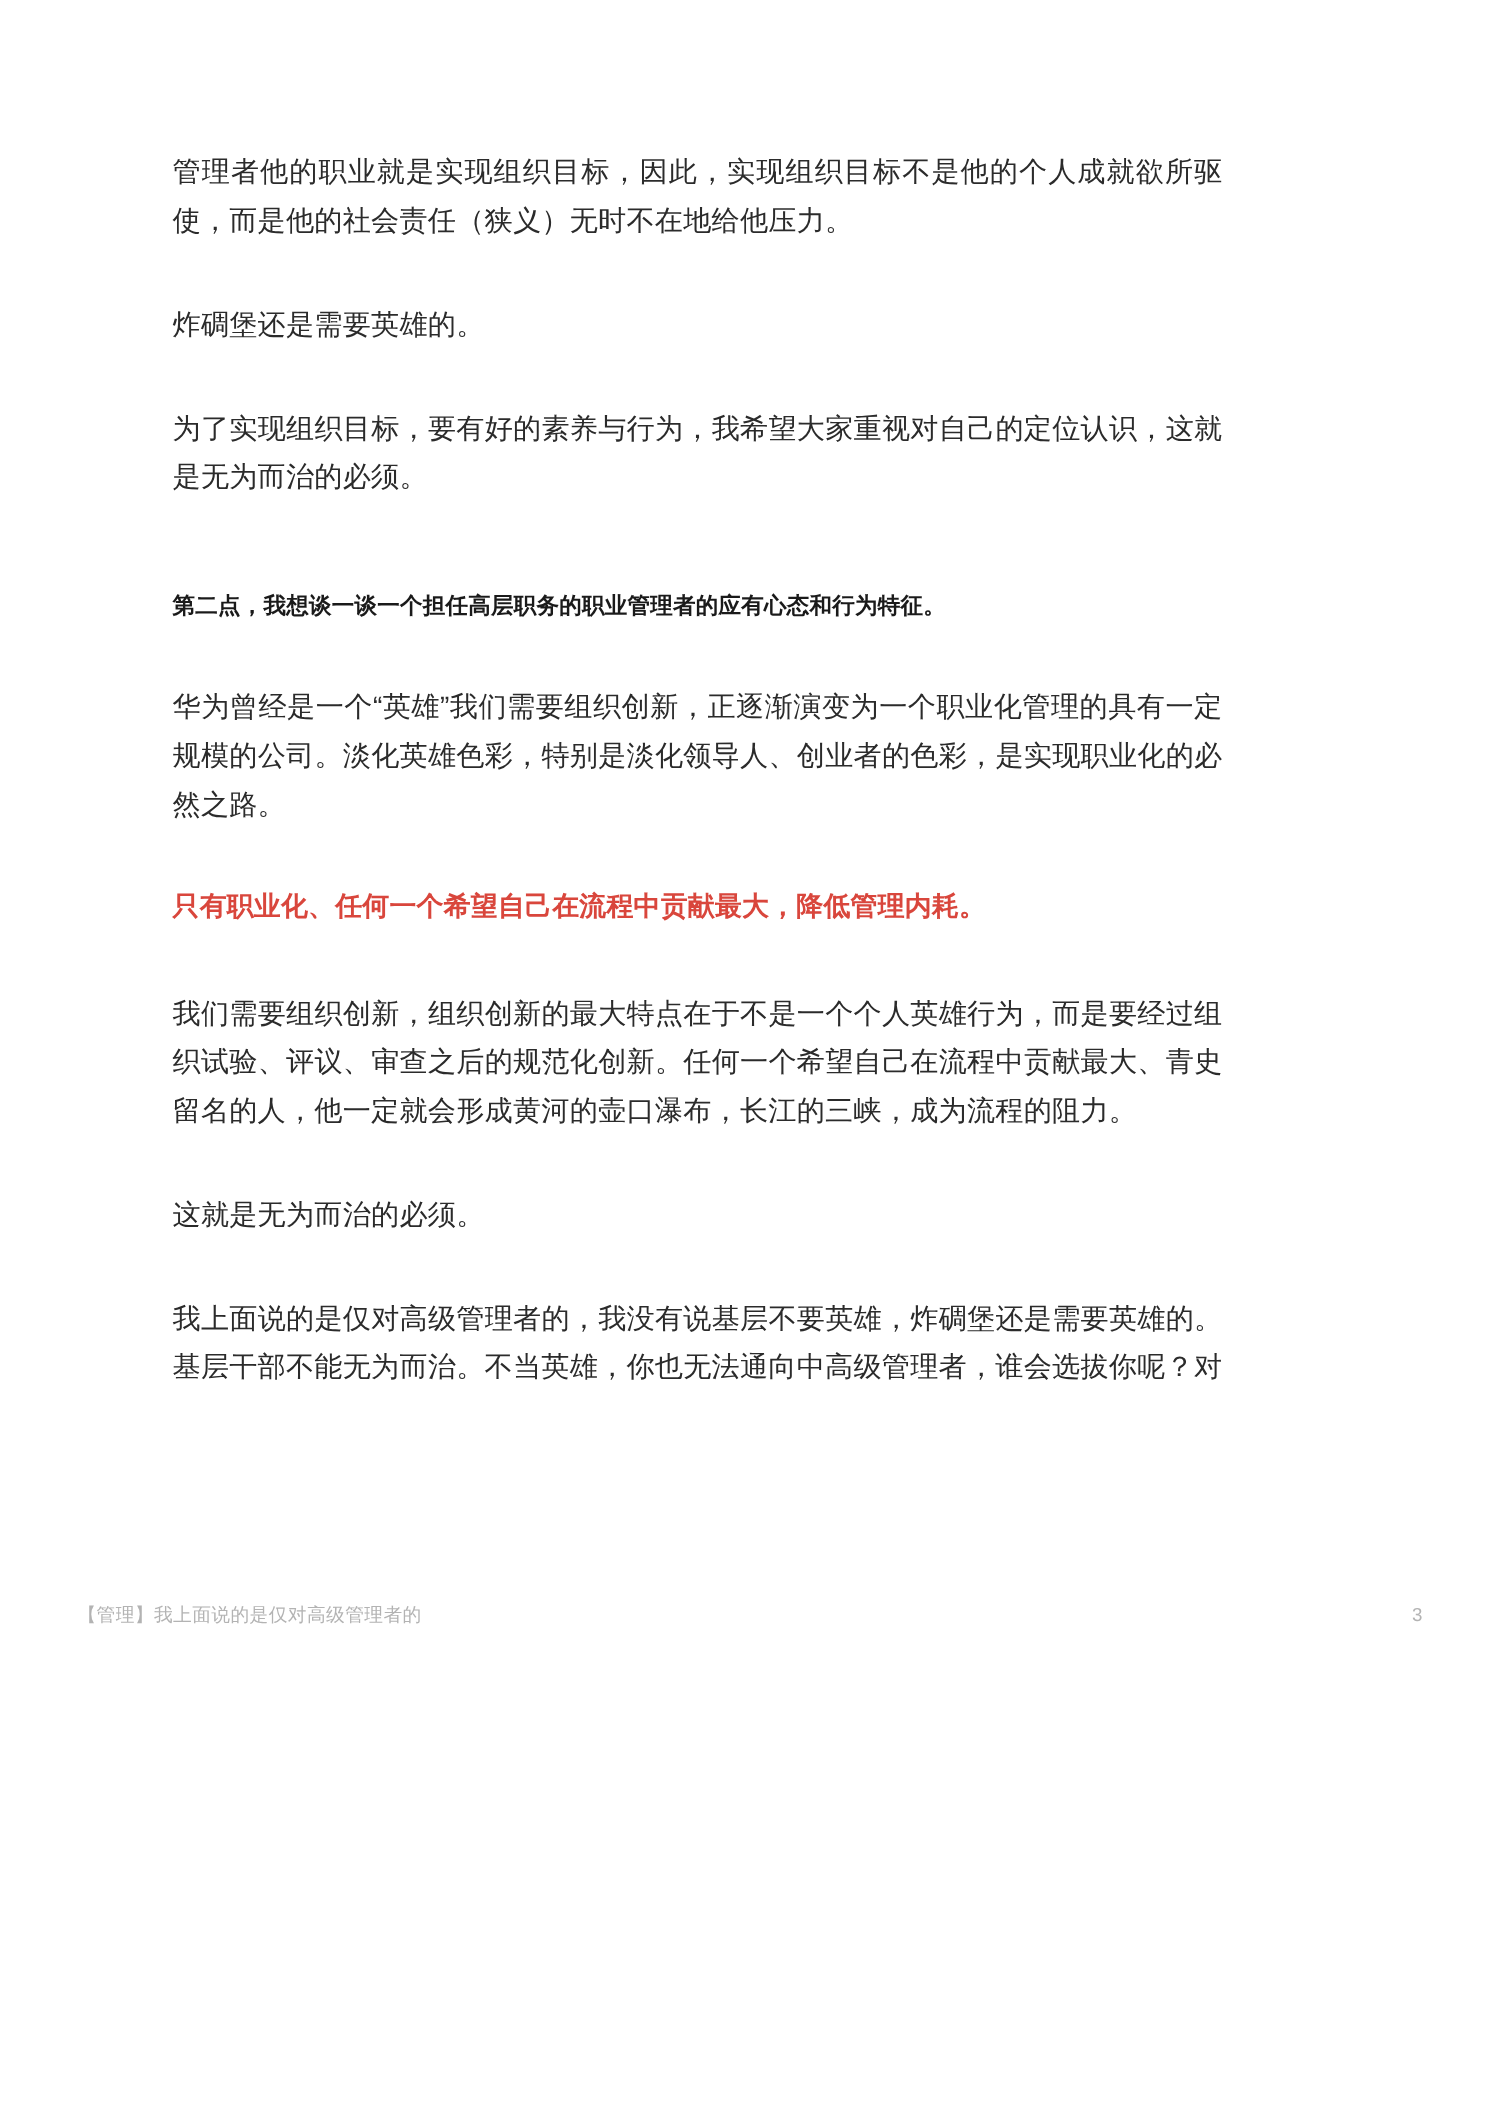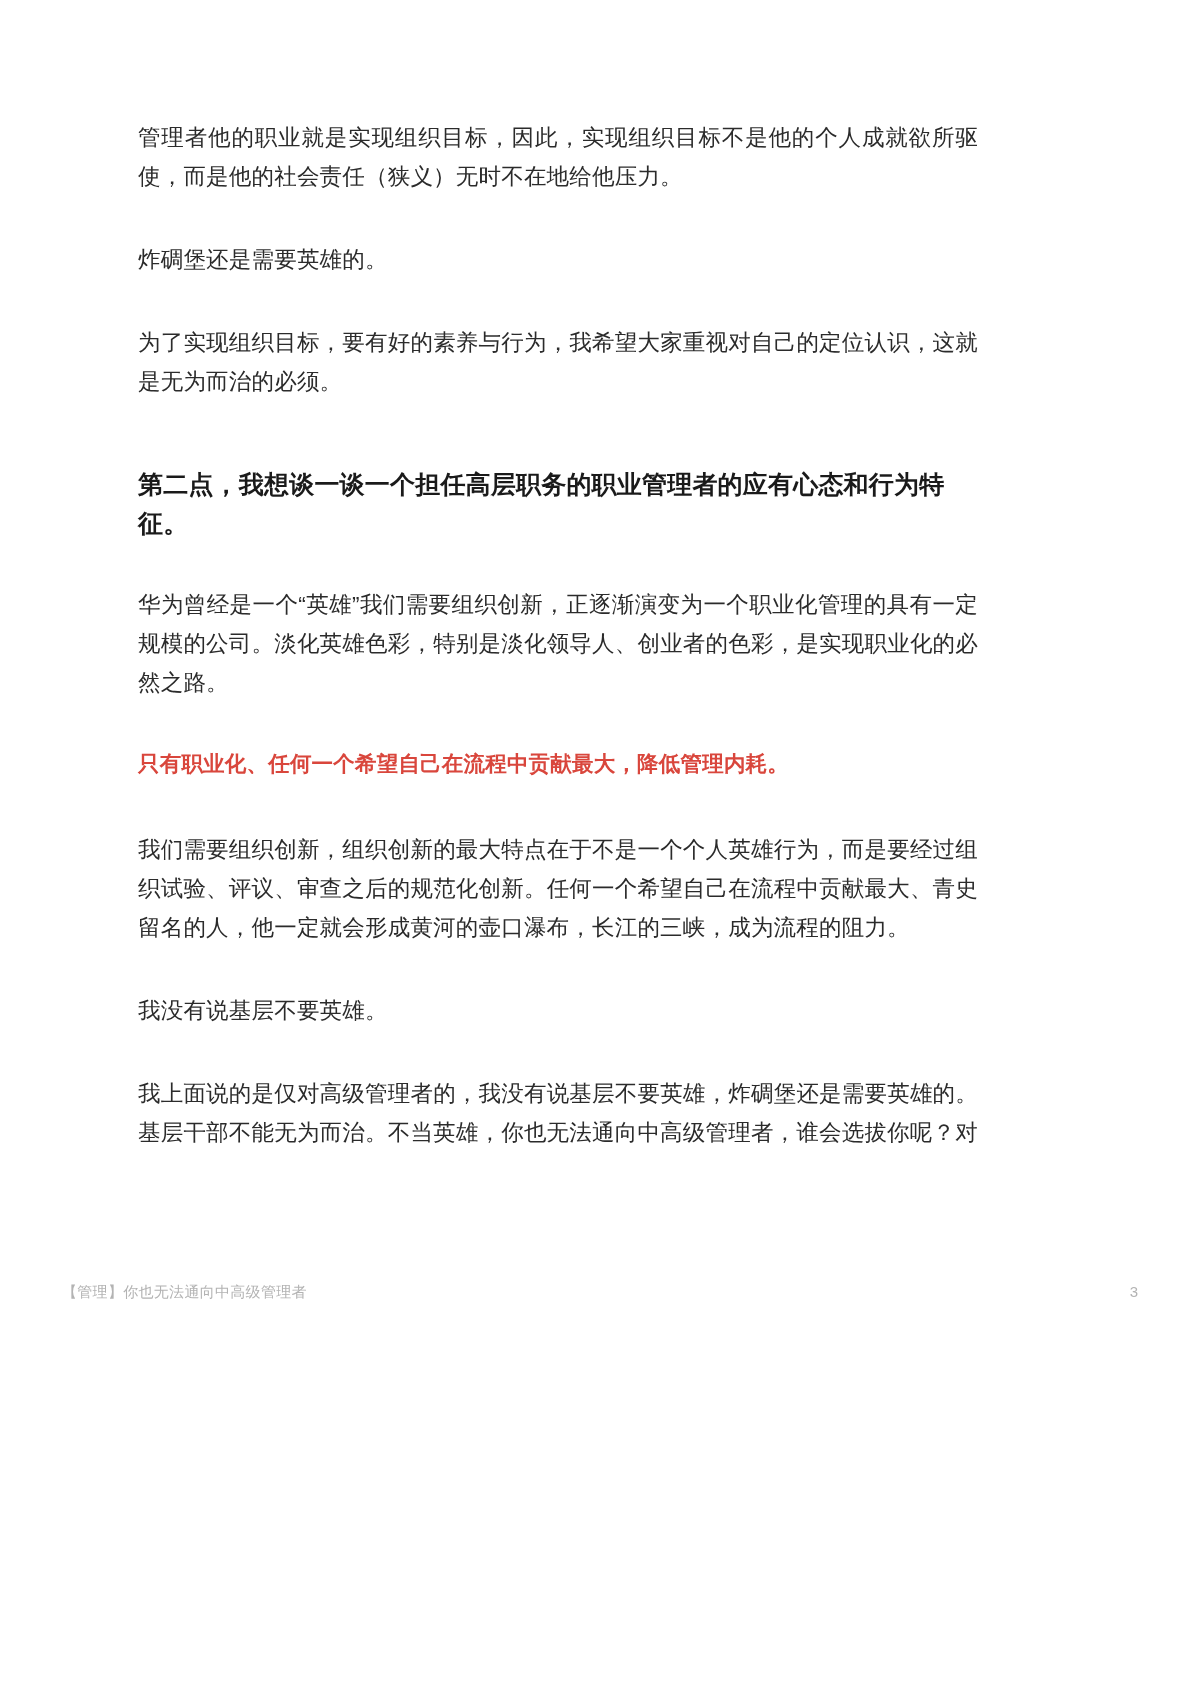--- a/index.html
+++ b/index.html
@@ -36,21 +36,21 @@
   }
   p.para:last-of-type {
     margin-bottom: 3px;
   }
   .short {
     text-align: left;
   }
   h2.section-heading {
     margin: 0 0 42px 0;
     padding-top: 20px;
-    font-size: 25px;
+    font-size: 18px;
     line-height: 39px;
     font-weight: bold;
     color: #1a1a1a;
     letter-spacing: 0.2px;
   }
   p.highlight {
     margin: 0 0 48px 0;
     font-size: 21.5px;
     line-height: 36px;
     font-weight: bold;
@@ -91,24 +91,24 @@
 
     <h2 class="section-heading">第二点，我想谈一谈一个担任高层职务的职业管理者的应有心态和行为特征。</h2>
 
     <p class="para">华为曾经是一个“英雄”我们需要组织创新，正逐渐演变为一个职业化管理的具有一定规模的公司。淡化英雄色彩，特别是淡化领导人、创业者的色彩，是实现职业化的必然之路。</p>
 
     <p class="highlight">只有职业化、任何一个希望自己在流程中贡献最大，降低管理内耗。</p>
 
 
     <p class="para">我们需要组织创新，组织创新的最大特点在于不是一个个人英雄行为，而是要经过组织试验、评议、审查之后的规范化创新。任何一个希望自己在流程中贡献最大、青史留名的人，他一定就会形成黄河的壶口瀑布，长江的三峡，成为流程的阻力。</p>
 
-    <p class="para short">我没有说基层不要英雄。</p>
+    <p class="para short">这就是无为而治的必须。</p>
 
     <p class="para">我上面说的是仅对高级管理者的，我没有说基层不要英雄，炸碉堡还是需要英雄的。基层干部不能无为而治。不当英雄，你也无法通向中高级管理者，谁会选拔你呢？对</p>
 
   </div>
 
   <div class="footer">
-    <span class="footer-title">【管理】你也无法通向中高级管理者</span>
+    <span class="footer-title">【管理】我上面说的是仅对高级管理者的</span>
     <span class="footer-page">3</span>
   </div>
 
 </div>
 
 </body></html>

